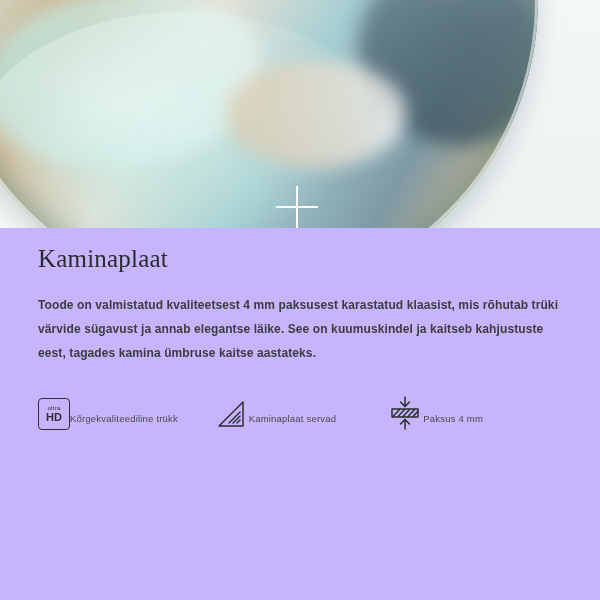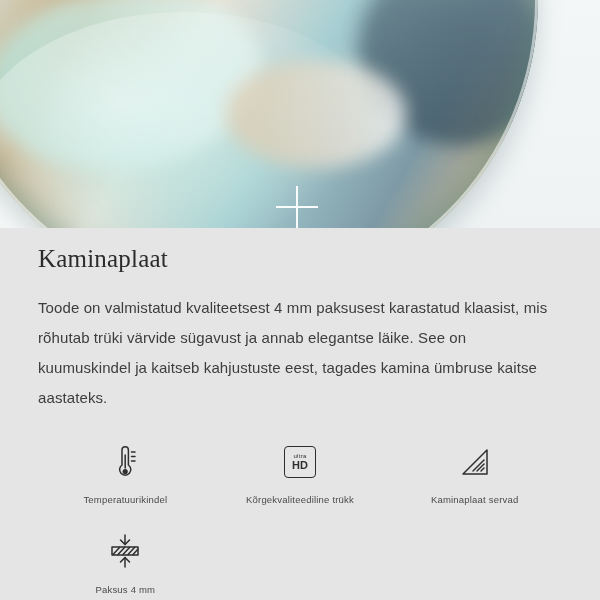--- a/index.html
+++ b/index.html
@@ -10,21 +10,21 @@
     width: 600px;
     height: 600px;
     background: #ffffff;
     font-family: "Liberation Sans", sans-serif;
     overflow: hidden;
   }
   .page {
     position: relative;
     width: 600px;
     height: 600px;
-    background: #e5e5e5;
+    background: #c4b5fd;
     overflow: hidden;
   }
 
   
   .hero {
     position: relative;
     width: 600px;
     height: 228px;
     overflow: hidden;
     background: #ffffff;
@@ -109,37 +109,38 @@
     font-family: "Liberation Serif", serif;
     font-size: 25px;
     line-height: 1.32;
     font-weight: 400;
     color: #2b2b2b;
     letter-spacing: 0.2px;
   }
   .headline .line2 { display: block; }
   .body-copy {
     margin: 18px 0 0 0;
-    font-size: 15px;
+    font-size: 12px;
     line-height: 2.0;
     color: #3d3d3d;
     max-width: 534px;
     letter-spacing: 0.1px;
+    font-weight: bold;
   }
 
   
   .features {
     margin-top: 26px;
     display: grid;
     grid-template-columns: repeat(3, 1fr);
     row-gap: 24px;
   }
   .feature {
     display: flex;
-    flex-direction: column;
+    flex-direction: row;
     align-items: center;
     justify-content: flex-start;
   }
   .feature-icon {
     height: 46px;
     display: flex;
     align-items: center;
     justify-content: center;
     color: #2e2e2e;
   }
@@ -196,33 +197,20 @@
   <div class="content">
 
     <h1 class="headline">
       <span>Kaminaplaat</span>
     </h1>
 
     <p class="body-copy">Toode on valmistatud kvaliteetsest 4 mm paksusest karastatud klaasist, mis rõhutab trüki värvide sügavust ja annab elegantse läike. See on kuumuskindel ja kaitseb kahjustuste eest, tagades kamina ümbruse kaitse aastateks.</p>
 
     <div class="features">
 
-      <div class="feature">
-        <div class="feature-icon">
-          <svg width="34" height="40" viewBox="0 0 34 40" fill="none" stroke="#2e2e2e" stroke-width="1.5" stroke-linecap="round">
-            <path d="M14 8a3.2 3.2 0 0 1 6.4 0v15a5.6 5.6 0 1 1-6.4 0z"></path>
-            <line x1="17.2" y1="13" x2="17.2" y2="26"></line>
-            <circle cx="17.2" cy="29.6" r="2.6" fill="#2e2e2e" stroke="none"></circle>
-            <line x1="23.5" y1="10" x2="27" y2="10"></line>
-            <line x1="23.5" y1="14.5" x2="27" y2="14.5"></line>
-            <line x1="23.5" y1="19" x2="27" y2="19"></line>
-          </svg>
-        </div>
-        <div class="feature-label">Temperatuurikindel</div>
-      </div>
 
       <div class="feature">
         <div class="feature-icon">
           <div class="ultrahd-box">
             <span class="u-top">ultra</span>
             <span class="u-bot">HD</span>
           </div>
         </div>
         <div class="feature-label">Kõrgekvaliteediline trükk</div>
       </div>

